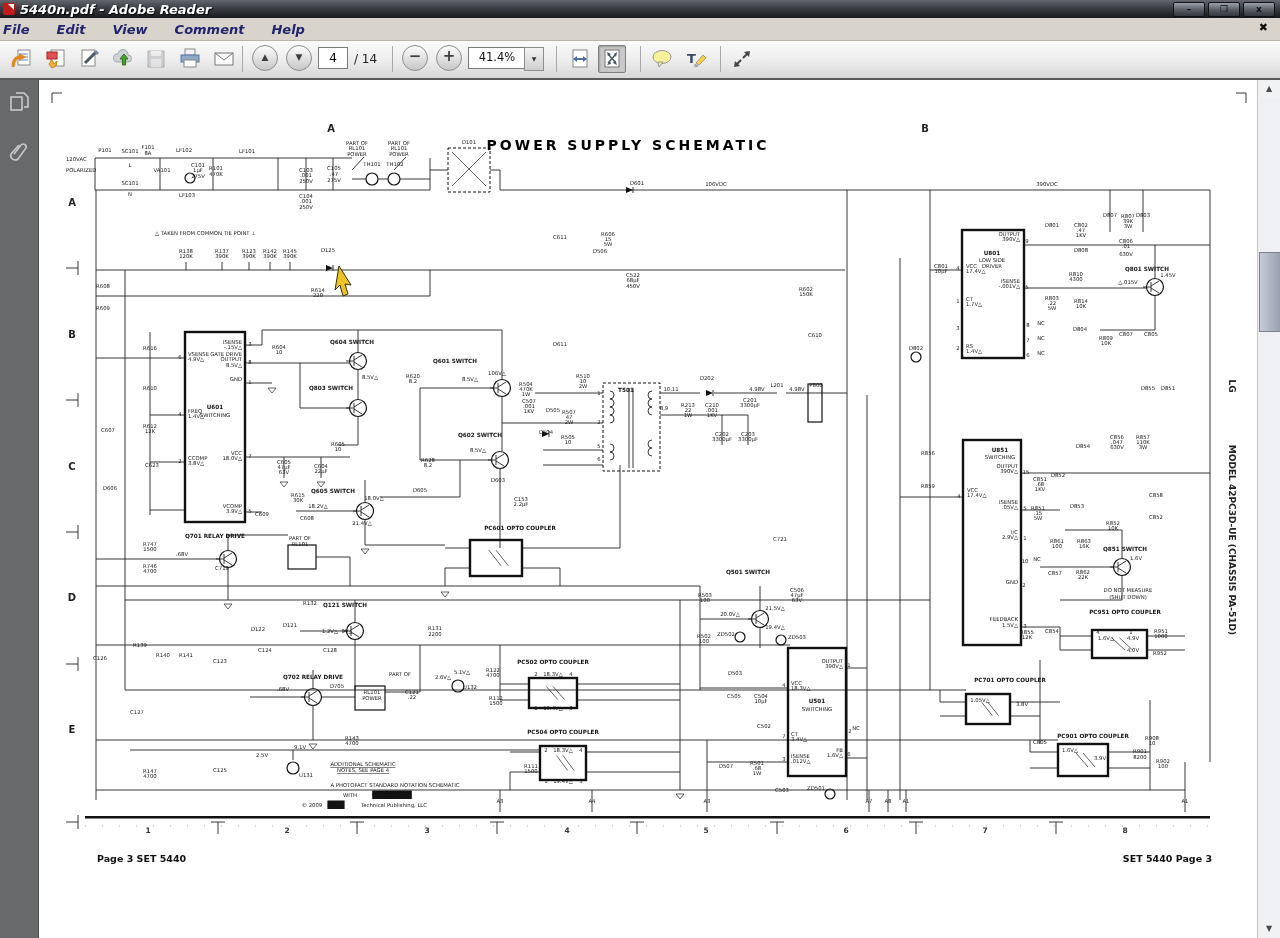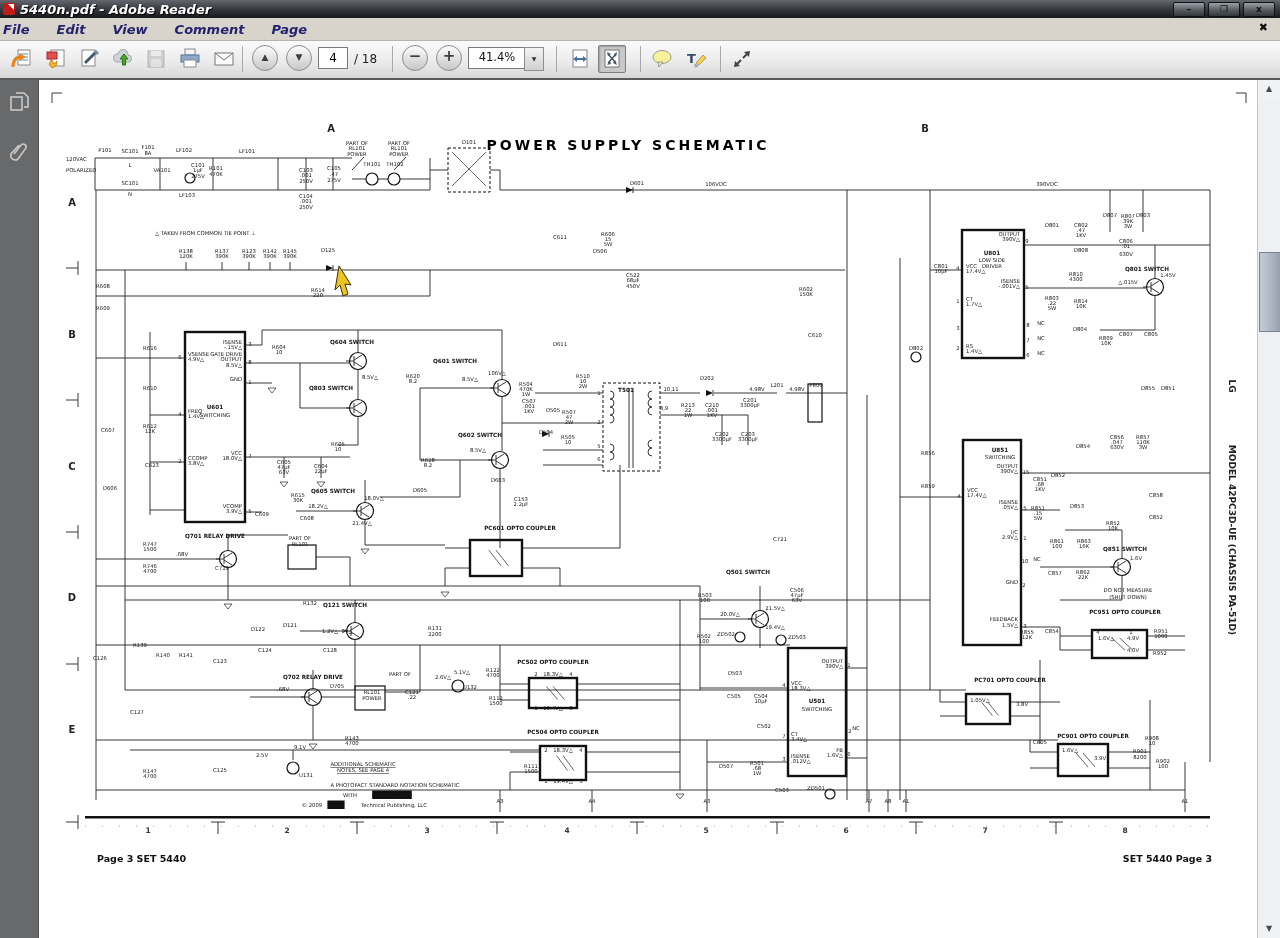--- a/index.html
+++ b/index.html
@@ -84,21 +84,21 @@
       <div class="winbtn">❐</div>
       <div class="winbtn">x</div>
     </div>
   </div>
 
   <div class="menubar">
     <span class="menuitem">File</span>
     <span class="menuitem">Edit</span>
     <span class="menuitem">View</span>
     <span class="menuitem">Comment</span>
-    <span class="menuitem">Page</span>
+    <span class="menuitem">Help</span>
     <span class="docclose">✖</span>
   </div>
 
   <div class="toolbar">
     <div class="tbtn" style="left:8px">
       <svg width="26" height="26">
           <rect x="9" y="4" width="12" height="15" fill="#fff" stroke="#888"></rect>
           <line x1="11" y1="8" x2="19" y2="8" stroke="#5b87c5"></line>
           <line x1="11" y1="11" x2="19" y2="11" stroke="#5b87c5"></line>
           <line x1="11" y1="14" x2="19" y2="14" stroke="#5b87c5"></line>
@@ -147,21 +147,21 @@
         </svg>
     </div>
     <div class="tsep" style="left:242px"></div>
     <div class="circbtn" style="left:252px">
         <div class="ar">▲</div>
       </div>
     <div class="circbtn" style="left:286px">
         <div class="ar">▼</div>
       </div>
     <input class="pagebox" value="4" style="">
-    <span class="pagetotal">/ 18</span>
+    <span class="pagetotal">/ 14</span>
     <div class="tsep" style="left:392px"></div>
     <div class="circbtn" style="left:402px">
         <div class="pm">−</div>
       </div>
     <div class="circbtn" style="left:436px">
         <div class="pm">+</div>
       </div>
     <div class="zoombox">41.4%</div>
     <div class="zoomcaret">▼</div>
     <div class="tsep" style="left:556px"></div>

